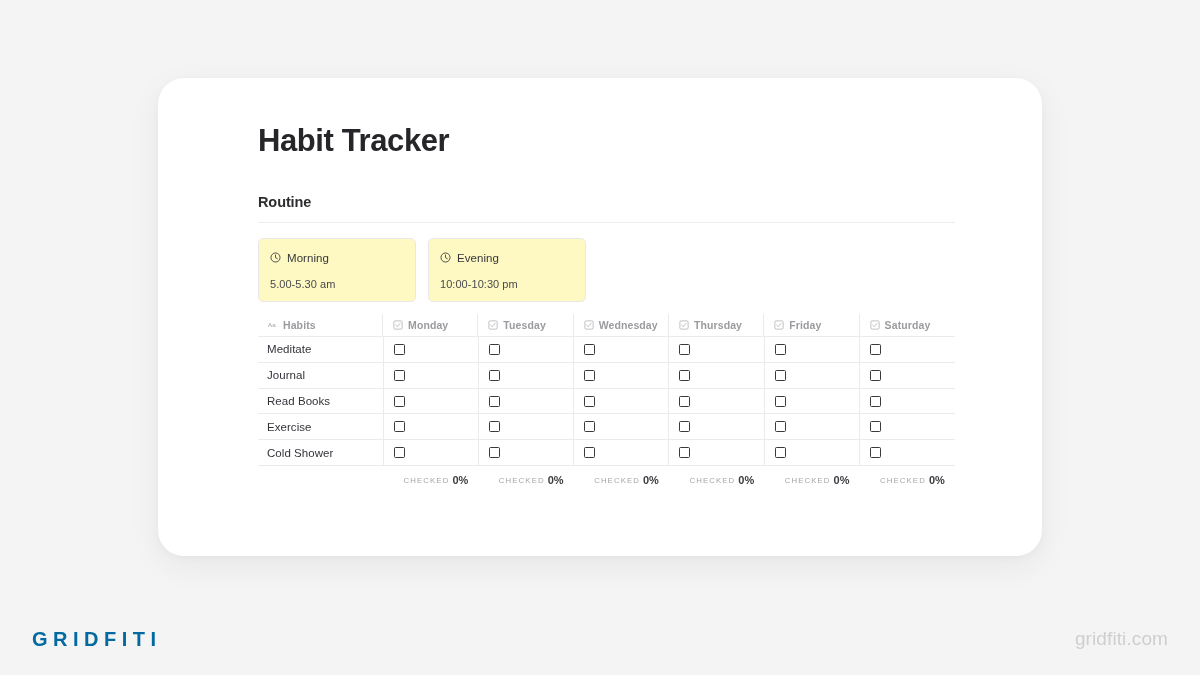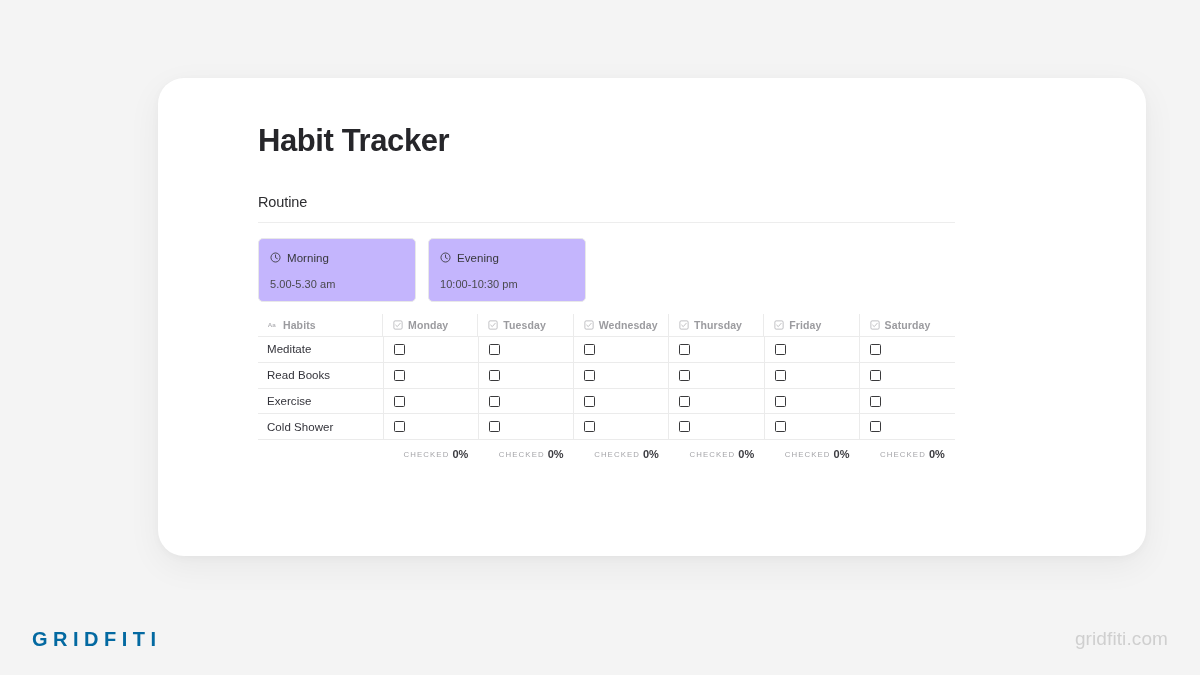--- a/index.html
+++ b/index.html
@@ -15,21 +15,21 @@
     -webkit-font-smoothing: antialiased;
     position: relative;
     overflow: hidden;
   }
 
   
   #notion-card {
     position: absolute;
     left: 158px;
     top: 78px;
-    width: 988px;
+    width: 884px;
     height: 478px;
     background: #ffffff;
     border-radius: 26px;
     box-shadow: 0 10px 34px rgba(0,0,0,0.055), 0 2px 8px rgba(0,0,0,0.03);
     overflow: hidden;
   }
   .card-inner {
     padding: 46px 0 0 100px;
   }
 
@@ -39,21 +39,21 @@
     font-weight: 700;
     color: #26262a;
     letter-spacing: -0.4px;
     margin: 0;
     line-height: 1.1;
   }
 
   
   .section-heading {
     font-size: 14.5px;
-    font-weight: 400;
+    font-weight: 700;
     color: #2d2d30;
     letter-spacing: -0.1px;
     margin: 0;
   }
   #routine-heading-wrap { margin-top: 36px; }
   #routine-divider {
     width: 697px;
     height: 1px;
     background: #ededed;
     margin-top: 12px;
@@ -62,21 +62,21 @@
   
   #routine-cards {
     display: flex;
     gap: 12px;
     margin-top: 15px;
   }
   .routine-card {
     width: 158px;
     border: 1px solid #e8e8e8;
     border-radius: 5px;
-    background: #c4b5fd;
+    background: #fef9c3;
     padding: 10px 11px 11px 11px;
   }
   .routine-top {
     display: flex;
     align-items: center;
     gap: 6px;
   }
   .clock-icon { display: block; }
   .routine-label {
     font-size: 11.5px;
@@ -350,20 +350,43 @@
             </td>
           <td class="cell-check">
               <div class="checkbox"></div>
             </td>
           <td class="cell-check">
               <div class="checkbox"></div>
             </td>
         </tr>
         <tr>
           <td>
+              <div class="habit-name">Journal</div>
+            </td>
+          <td class="cell-check">
+              <div class="checkbox"></div>
+            </td>
+          <td class="cell-check">
+              <div class="checkbox"></div>
+            </td>
+          <td class="cell-check">
+              <div class="checkbox"></div>
+            </td>
+          <td class="cell-check">
+              <div class="checkbox"></div>
+            </td>
+          <td class="cell-check">
+              <div class="checkbox"></div>
+            </td>
+          <td class="cell-check">
+              <div class="checkbox"></div>
+            </td>
+        </tr>
+        <tr>
+          <td>
               <div class="habit-name">Read Books</div>
             </td>
           <td class="cell-check">
               <div class="checkbox"></div>
             </td>
           <td class="cell-check">
               <div class="checkbox"></div>
             </td>
           <td class="cell-check">
               <div class="checkbox"></div>

